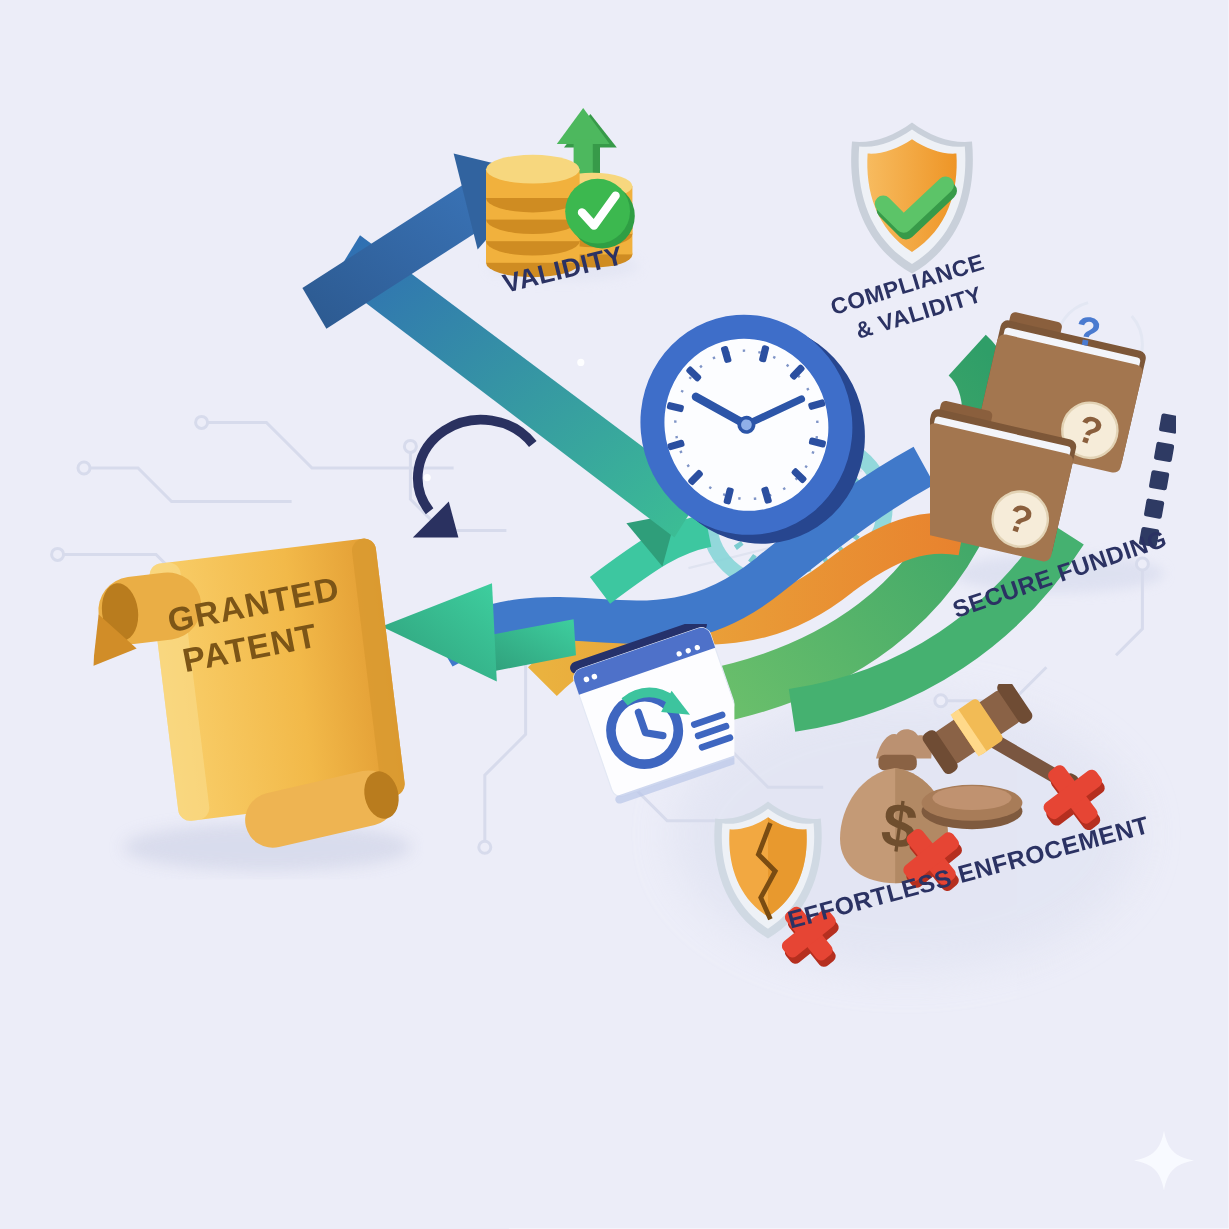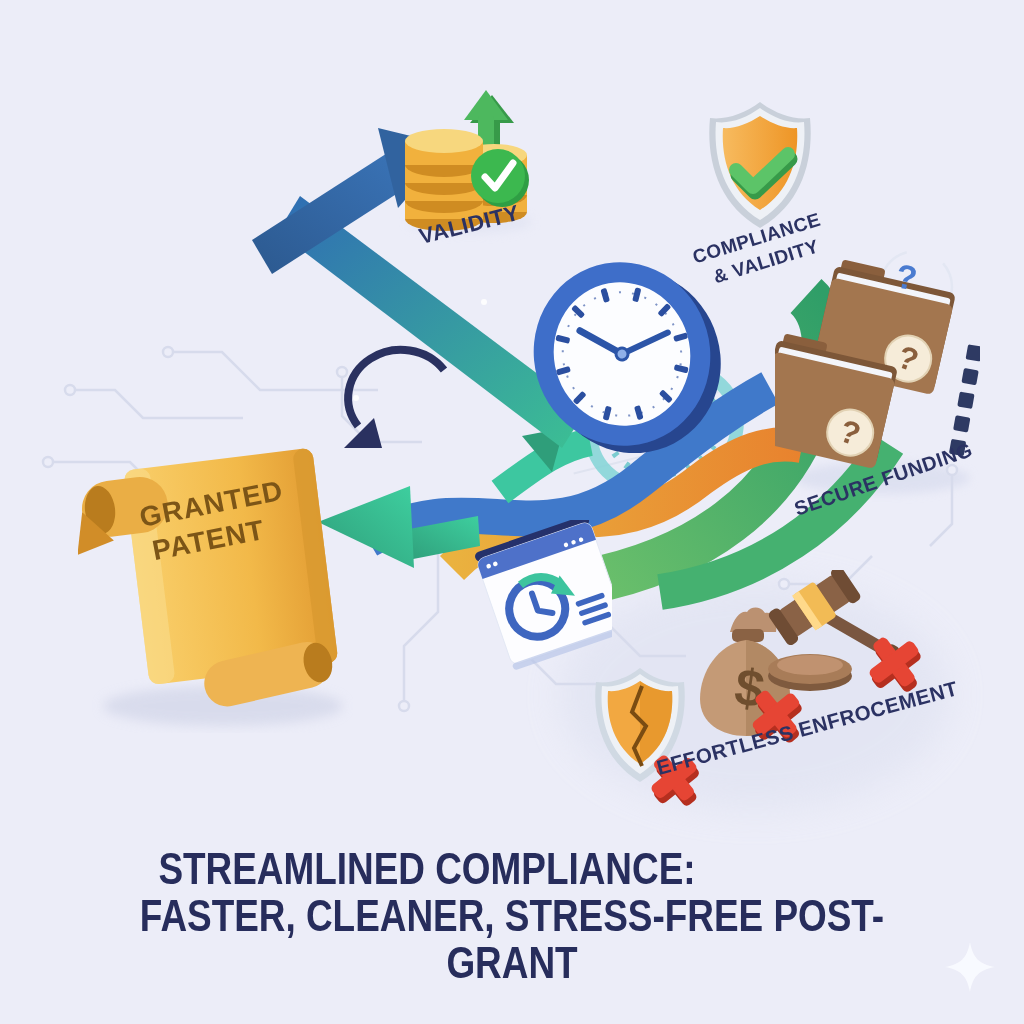--- a/index.html
+++ b/index.html
@@ -422,18 +422,14 @@
   <div class="tag tag-secure">SECURE FUNDING</div>
 
   <div class="tag tag-enforce">EFFORTLESS ENFROCEMENT</div>
 
   <div class="abs" style="left:941px;top:938px;width:58px;height:58px">
     <svg width="58" height="58" viewBox="0 0 58 58" aria-hidden="true">
       <path d="M29,4 C32,20 38,26 54,29 C38,32 32,38 29,54 C26,38 20,32 4,29 C20,26 26,20 29,4 Z" fill="#fafbff" opacity=".9"></path>
     </svg>
   </div>
 
-  <div class="title-block">
-    <div class="title-line first">STREAMLINED COMPLIANCE:</div>
-    <div class="title-line">FASTER, CLEANER, STRESS-FREE POST-GRANT</div>
-  </div>
 
 </div>
 
 </body></html>

